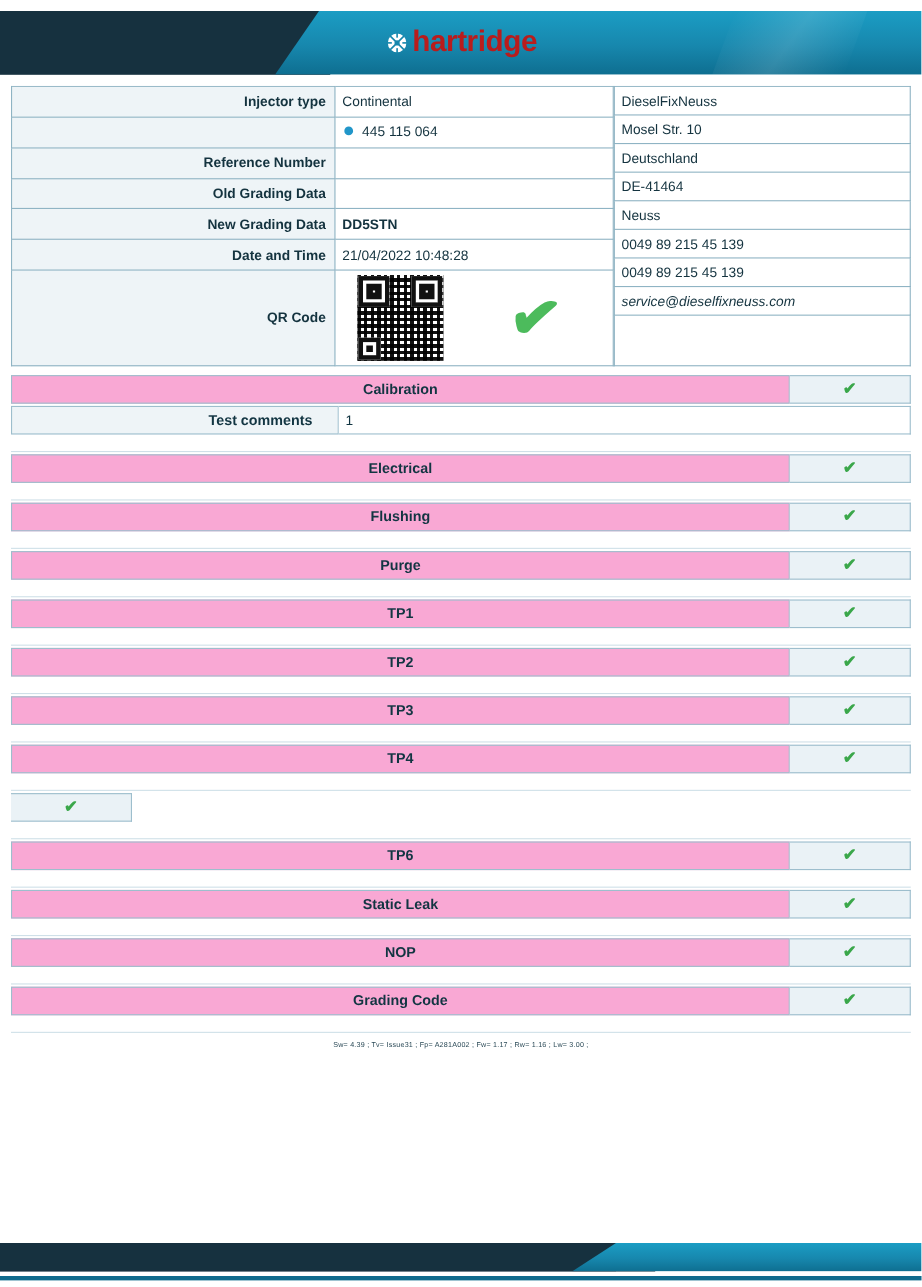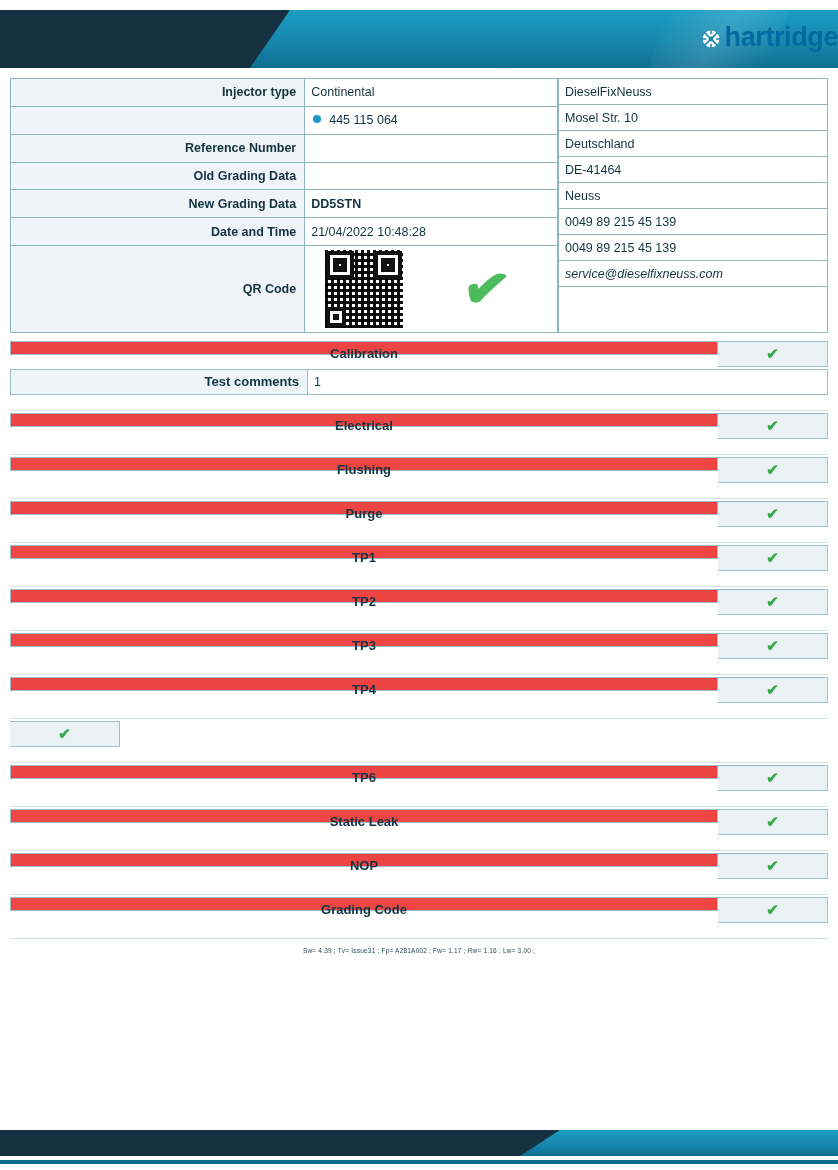--- a/index.html
+++ b/index.html
@@ -48,22 +48,22 @@
     content:"";
     position:absolute;
     right: 60px; top: 0; bottom: 0;
     width: 120px;
     background: linear-gradient(110deg, rgba(255,255,255,0) 0%, rgba(255,255,255,.14) 50%, rgba(255,255,255,0) 100%);
     transform: skewX(-20deg);
   }
   .logo {
     position: absolute;
     left: 0; right: 0; top: 22px;
-    text-align: right;
-    color: #0369a1;
+    text-align: center;
+    color: #b91c1c;
     font-size: 27px;
     font-weight: bold;
     letter-spacing: -0.4px;
     z-index: 4;
   }
   .logo-mark {
     display: inline-block;
     width: 22px; height: 22px;
     vertical-align: -4px;
     margin-right: 3px;
@@ -140,27 +140,27 @@
   }
 
   .tbl-right td { width: 270px; }
   .email { font-style: italic; }
 
   
   .results { margin-top: 8px; width: 818px; }
   .res-row { display: flex; width: 818px; margin-bottom: 2px; }
   .res-title {
     flex: 0 0 708px;
-    height: 14px;
+    height: 26px;
     line-height: 24px;
     text-align: center;
     font-weight: bold;
     font-size: 13px;
     color: #123542;
-    background: #ef4444;
+    background: #f9a8d4;
     border: 1px solid #9dbecd;
   }
   .res-status {
     flex: 0 0 110px;
     height: 26px;
     line-height: 24px;
     text-align: center;
     background: #eaf2f6;
     border: 1px solid #9dbecd;
     border-left: none;
@@ -170,21 +170,21 @@
   }
   .res-spacer {
     width: 818px; height: 14px;
     border-bottom: 1px solid #cfe0e8;
     margin-bottom: 2px;
   }
   .comments-row { display: flex; width: 818px; margin-bottom: 2px; }
   .comments-label {
     flex: 0 0 298px;
     height: 26px; line-height: 24px;
-    text-align: right; padding-right: 8px;
+    text-align: right; padding-right: 23px;
     font-weight: bold; font-size: 13px;
     color: #123542;
     background: #eef4f7;
     border: 1px solid #9dbecd;
   }
   .comments-value {
     flex: 1;
     height: 26px; line-height: 24px;
     padding-left: 6px;
     font-size: 12.5px;

